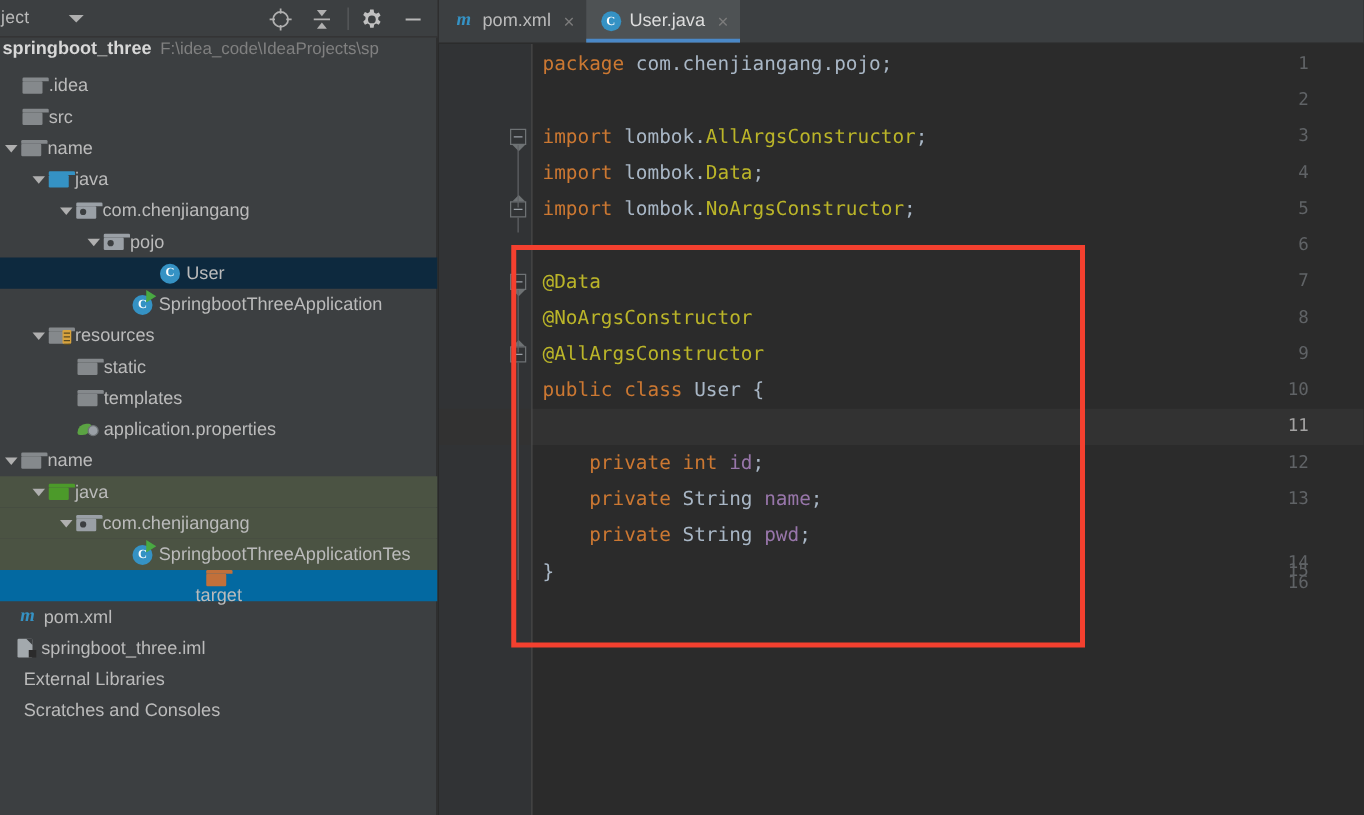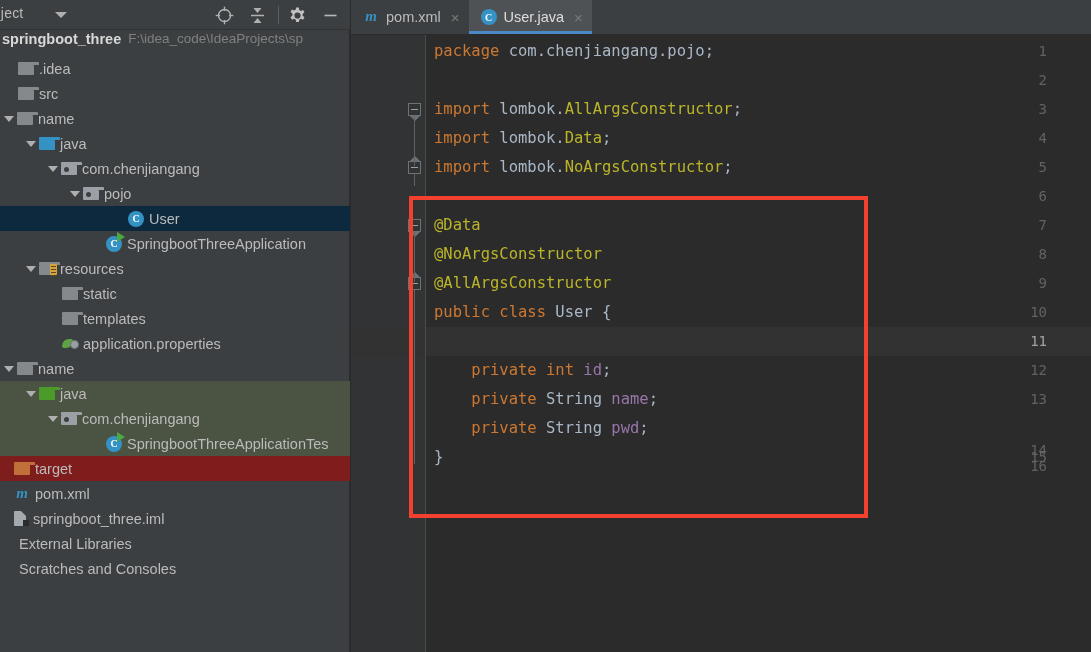--- a/index.html
+++ b/index.html
@@ -55,21 +55,21 @@
     position: relative;
     height: 25px; width: 350px;
     display: flex; align-items: center;
     white-space: nowrap;
     font-size: 14.5px;
     color: #A9B7C6;
   }
   .trow .lbl { color: #BBBBBB; }
   .trow.sel { background: #0D293E; }
   .trow.testroot { background: #4B5343; }
-  .trow.excluded { background: #7f1d1d; }
+  .trow.excluded { background: #0369a1; flex-direction: column; }
   .arrow {
     width: 0; height: 0; flex: none;
     border-left: 5.5px solid transparent;
     border-right: 5.5px solid transparent;
     border-top: 6px solid #AFAFAF;
     margin-right: 3px;
   }
   .arrow.blank { border: none; width: 11px; }
   .ico { flex: none; margin-right: 5px; display: inline-block; }
 

